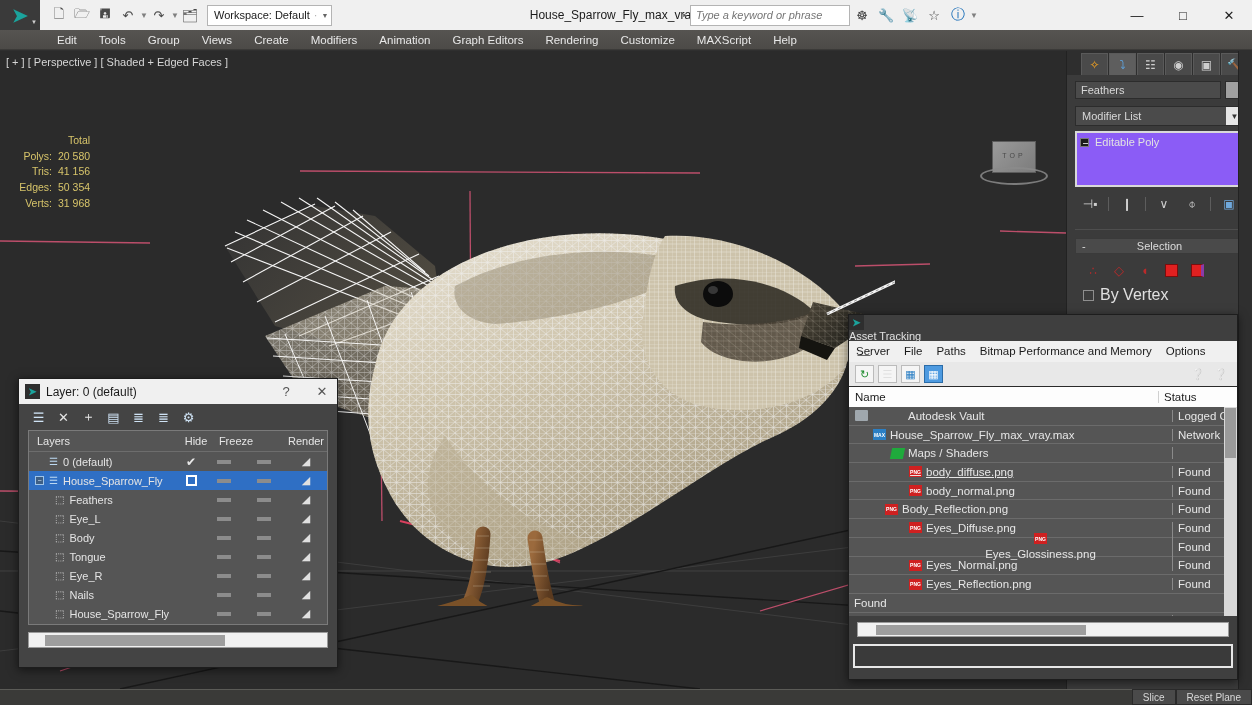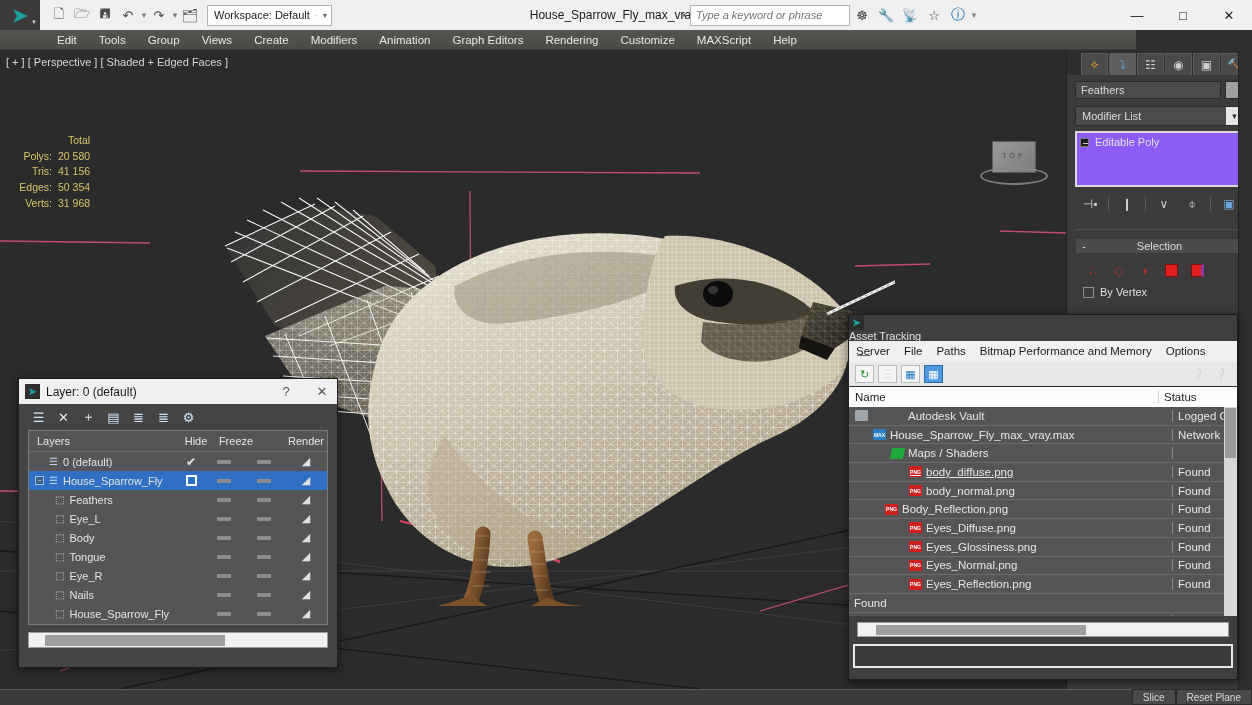--- a/index.html
+++ b/index.html
@@ -55,21 +55,21 @@
   .tbicon{
     width:24px;height:22px;display:flex;align-items:center;justify-content:center;
     font-size:13px; color:#3c3c3c;
   }
   .tbicon.help{ color:#1068b5; font-size:14px;}
   #wincontrols{ position:absolute; right:0; top:0; display:flex; height:30px;}
   .wc{ width:46px; height:30px; display:flex;align-items:center;justify-content:center;
        font-size:13px; color:#202020;}
   
   #menubar{
-    position:absolute; left:0; top:30px; width:1136px; height:20px;
+    position:absolute; left:0; top:30px; width:1252px; height:20px;
     background:linear-gradient(#565451,#4c4a47);
     display:flex; align-items:center; padding-left:46px;
     border-bottom:1px solid #3b3a38;
   }
   .menu-item{
     padding:0 11px; height:20px; line-height:20px; font-size:11.5px; color:#e8e8e8;
   }
   
   #viewport{
     position:absolute; left:0; top:51px; width:1066px; height:638px;
@@ -154,21 +154,21 @@
   #sel-rollout{ margin-top:14px; border-top:1px solid #4e4e4e; padding-top:8px;}
   .rollout-head{
     background:#4a4a4a; height:16px; display:flex; align-items:center;
     justify-content:center; position:relative; font-size:11px; color:#dcdcdc;
     border:1px solid #3a3a3a;
   }
   .rollout-head .minus{ position:absolute; left:6px; font-size:11px;}
   #sel-icons{ display:flex; gap:6px; padding:8px 6px 4px 8px; align-items:center;}
   .selicon{ width:20px; height:17px; display:flex;align-items:center;justify-content:center;}
   .sq-red{ width:13px;height:13px;background:#e02020; border:1px solid #7a0d0d;}
-  #byvertex{ display:flex; align-items:center; gap:6px; padding:3px 0 0 8px; font-size:11px;}
+  #byvertex{ display:flex; align-items:center; gap:6px; padding:3px 0 0 8px; font-size:16px;}
   .chk{ width:11px;height:11px;border:1px solid #8e8e8e; background:#3c3c3c;}
   
   #layerdlg{
     position:absolute; left:18px; top:378px; width:320px; height:290px;
     background:#444444; border:1px solid #1d1d1d; box-shadow:0 2px 9px rgba(0,0,0,.55);
   }
   #layerdlg .dlg-title{
     height:25px; background:#f0f0f0; color:#1a1a1a; display:flex;
     align-items:center; padding-left:6px; font-size:12px; gap:6px;
   }
@@ -892,21 +892,21 @@
           <span class="a-status">Found</span>
         </div>
         <div class="asset-row">
           <span class="a-name" style="padding-left: 60px;">
             <span class="ic png">PNG</span>
             <span>Eyes_Diffuse.png</span>
           </span>
           <span class="a-status">Found</span>
         </div>
         <div class="asset-row">
-          <span class="a-name" style="padding-left: 60px;">
+          <span class="a-name" style="padding-left: 60px; flex-direction: column;">
             <span class="ic png">PNG</span>
             <span>Eyes_Glossiness.png</span>
           </span>
           <span class="a-status">Found</span>
         </div>
         <div class="asset-row">
           <span class="a-name" style="padding-left: 60px;">
             <span class="ic png">PNG</span>
             <span>Eyes_Normal.png</span>
           </span>

